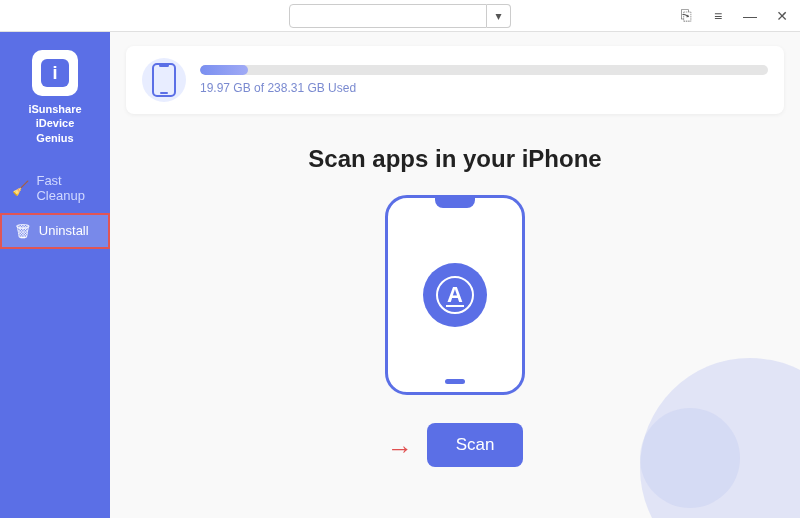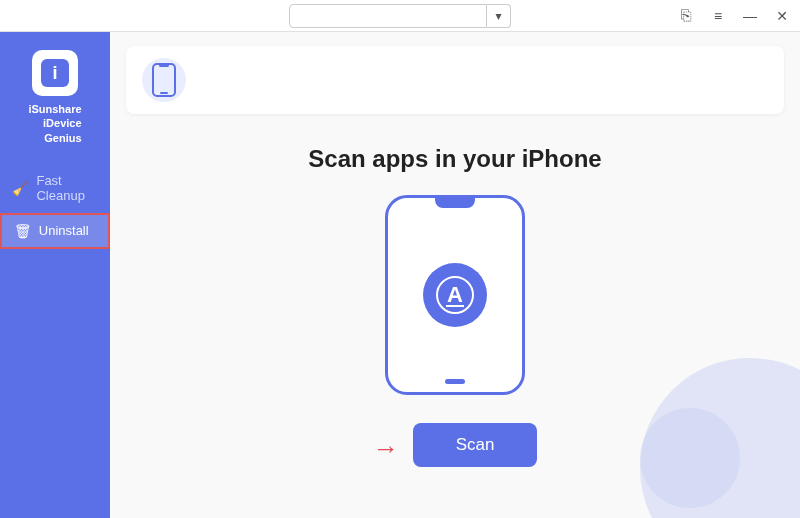--- a/index.html
+++ b/index.html
@@ -101,21 +101,21 @@
       margin-bottom: 6px;
     }
     .sidebar-logo svg {
       width: 32px;
       height: 32px;
     }
     .sidebar-app-name {
       color: #fff;
       font-size: 11px;
       font-weight: 600;
-      text-align: right;
+      text-align: center;
       line-height: 1.3;
       margin-bottom: 20px;
     }
     .sidebar-menu {
       width: 100%;
       display: flex;
       flex-direction: column;
       gap: 2px;
     }
     .sidebar-item {
@@ -300,21 +300,21 @@
       font-size: 28px;
       font-weight: 900;
       line-height: 1;
     }
     .scan-button {
       background: #5b6fe6;
       color: #fff;
       border: none;
       border-radius: 8px;
       padding: 0;
-      width: 124px;
+      width: 96px;
       height: 44px;
       font-size: 17px;
       font-weight: 500;
       cursor: pointer;
       display: flex;
       align-items: center;
       justify-content: center;
     }
   </style>
 </head>
@@ -360,20 +360,31 @@
   <div class="content-area">
 
     <div class="storage-bar-section">
       <div class="phone-icon-wrap">
         <svg width="26" height="34" viewBox="0 0 26 34" fill="none" xmlns="http://www.w3.org/2000/svg">
           <rect x="2" y="1" width="22" height="32" rx="4" stroke="#5b6fe6" stroke-width="2" fill="none"></rect>
           <rect x="9" y="29" width="8" height="2" rx="1" fill="#5b6fe6"></rect>
           <rect x="8" y="1" width="10" height="3" rx="1.5" fill="#5b6fe6"></rect>
         </svg>
       </div>
+      <div class="storage-info">
+        <div class="storage-progress-bg">
+          <div class="storage-progress-fill" style="width: 8.4%;"></div>
+        </div>
+        <div class="storage-text">
+          <span>19.97 GB</span>
+          <span> of </span>
+          <span style="color:#7a8ad0;">238.31 GB</span>
+          <span style="color:#7a8ad0;"> Used</span>
+        </div>
+      </div>
     </div>
 
     <div class="scan-content">
       <div class="deco-circle-lg"></div>
       <div class="deco-circle-sm"></div>
 
       <div class="scan-title">Scan apps in your iPhone</div>
 
       <div class="phone-illustration">
         <div class="phone-notch"></div>

